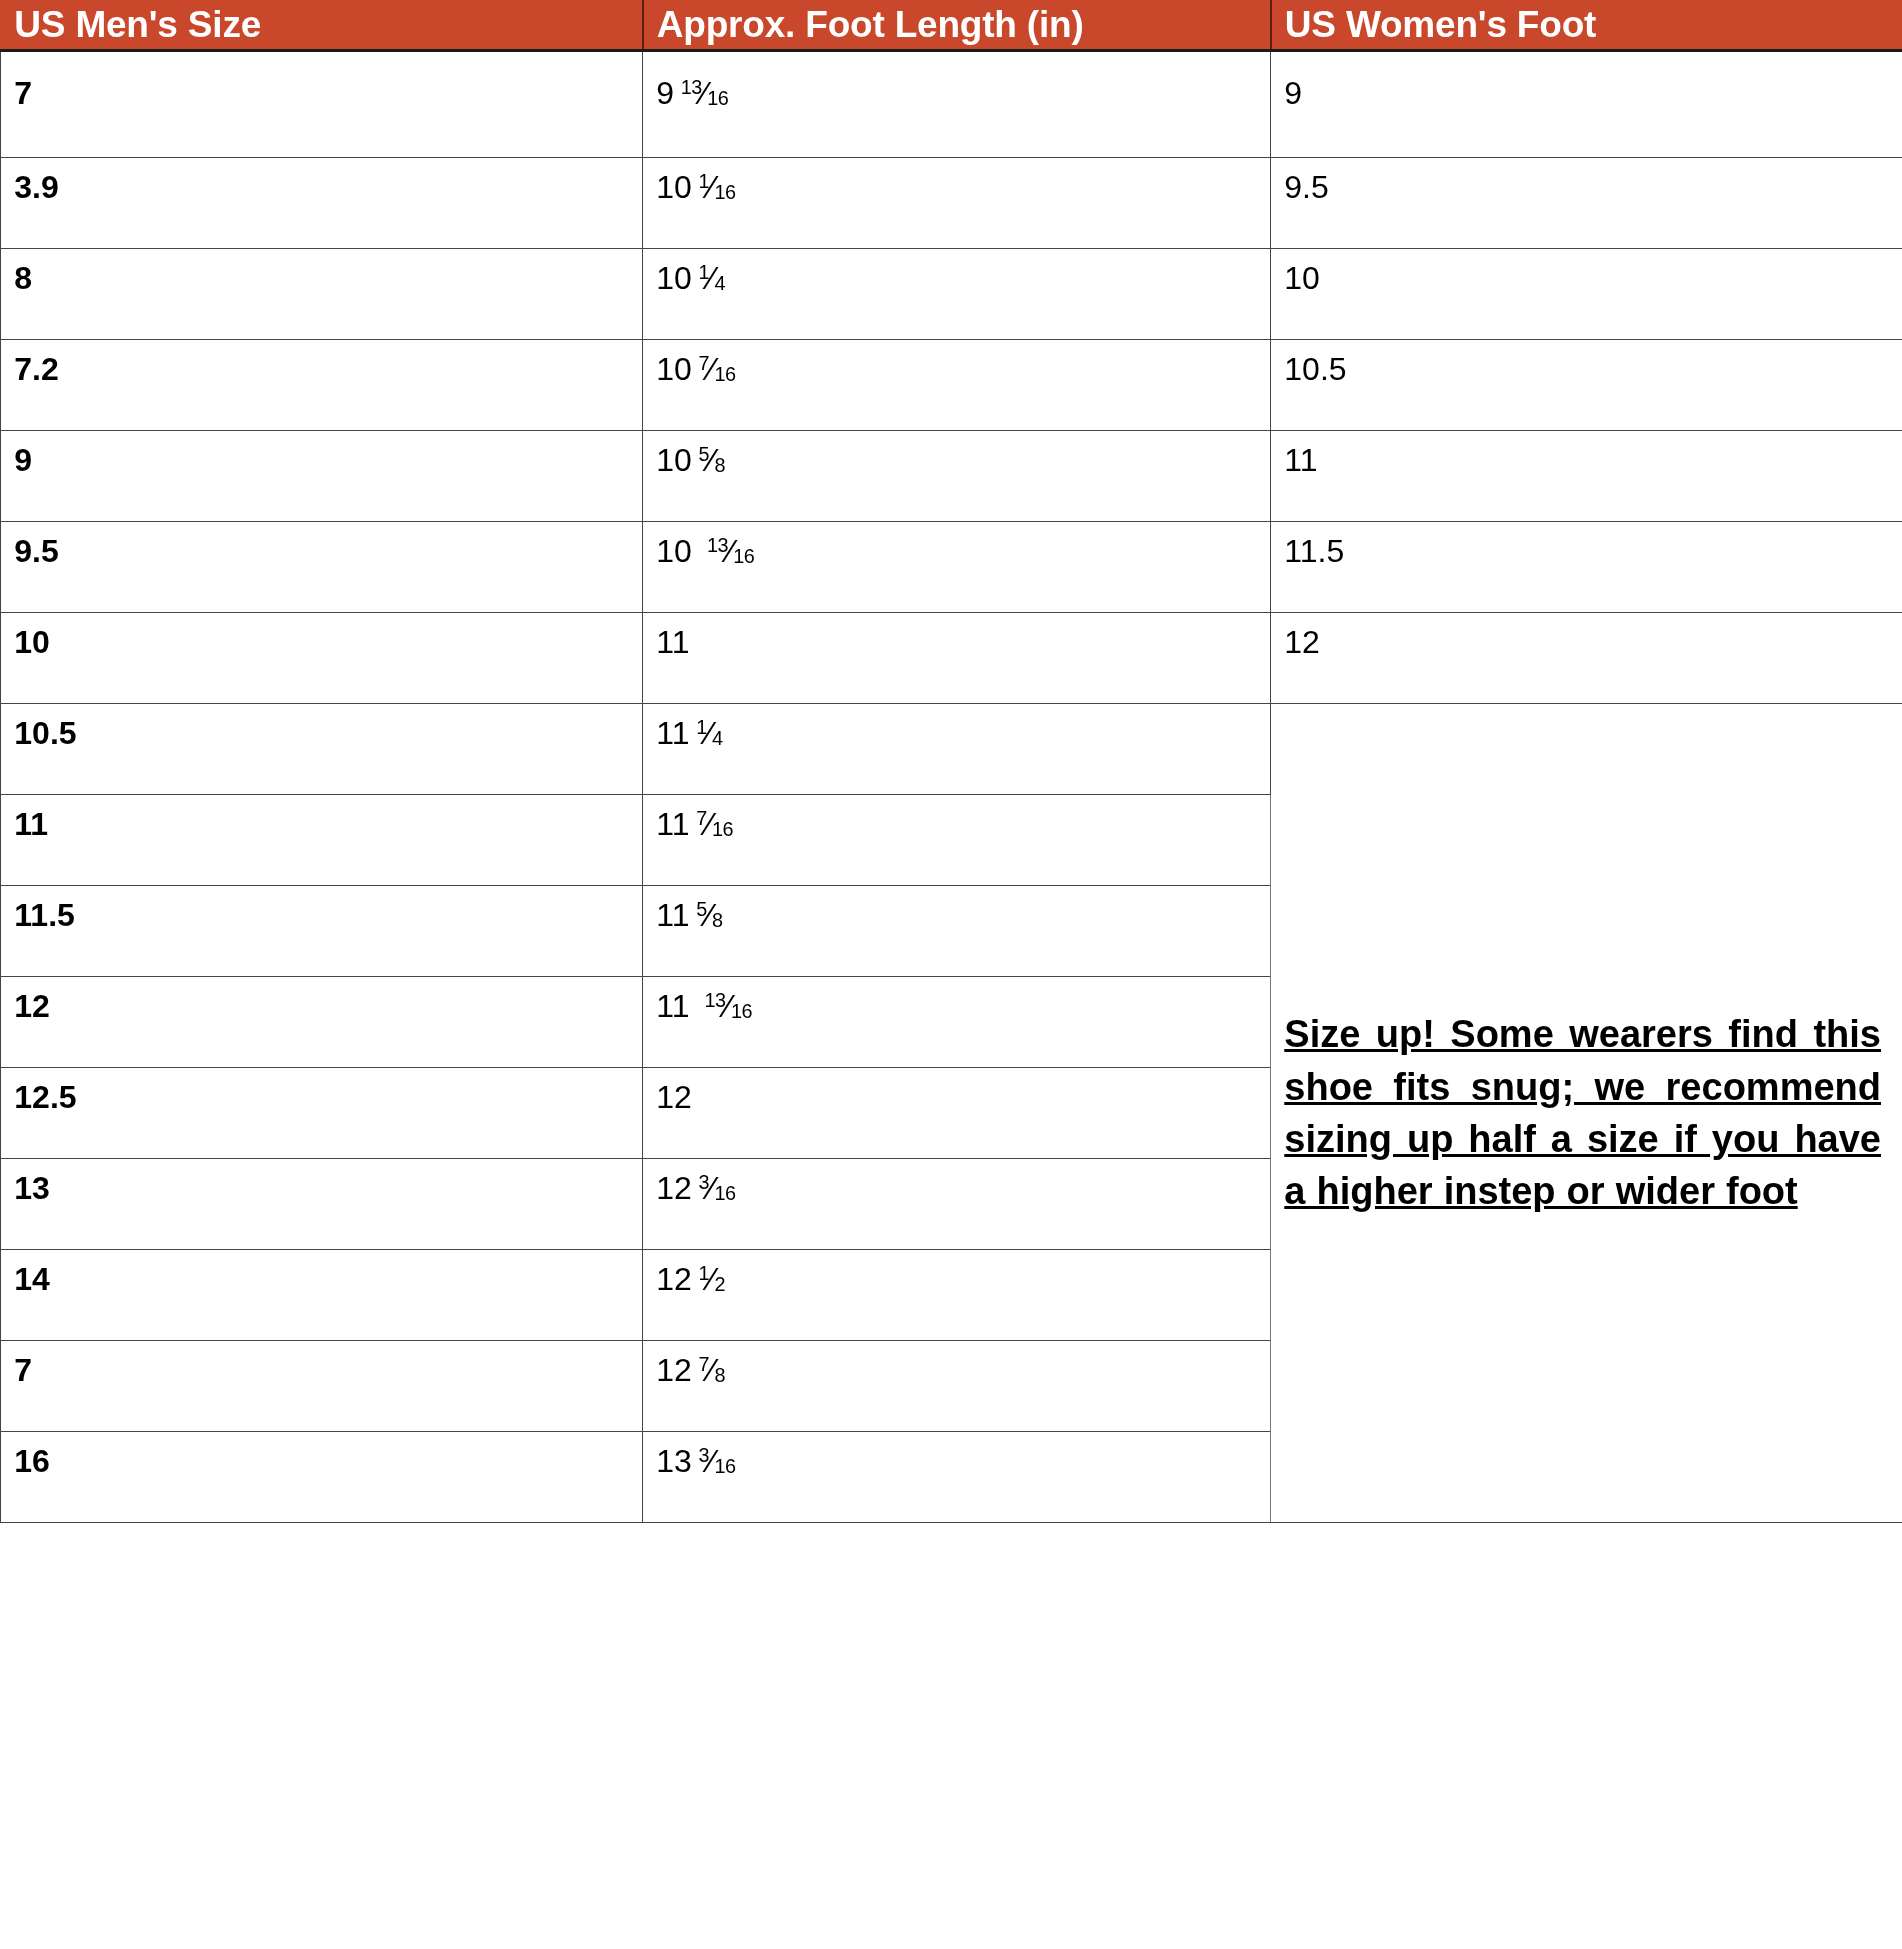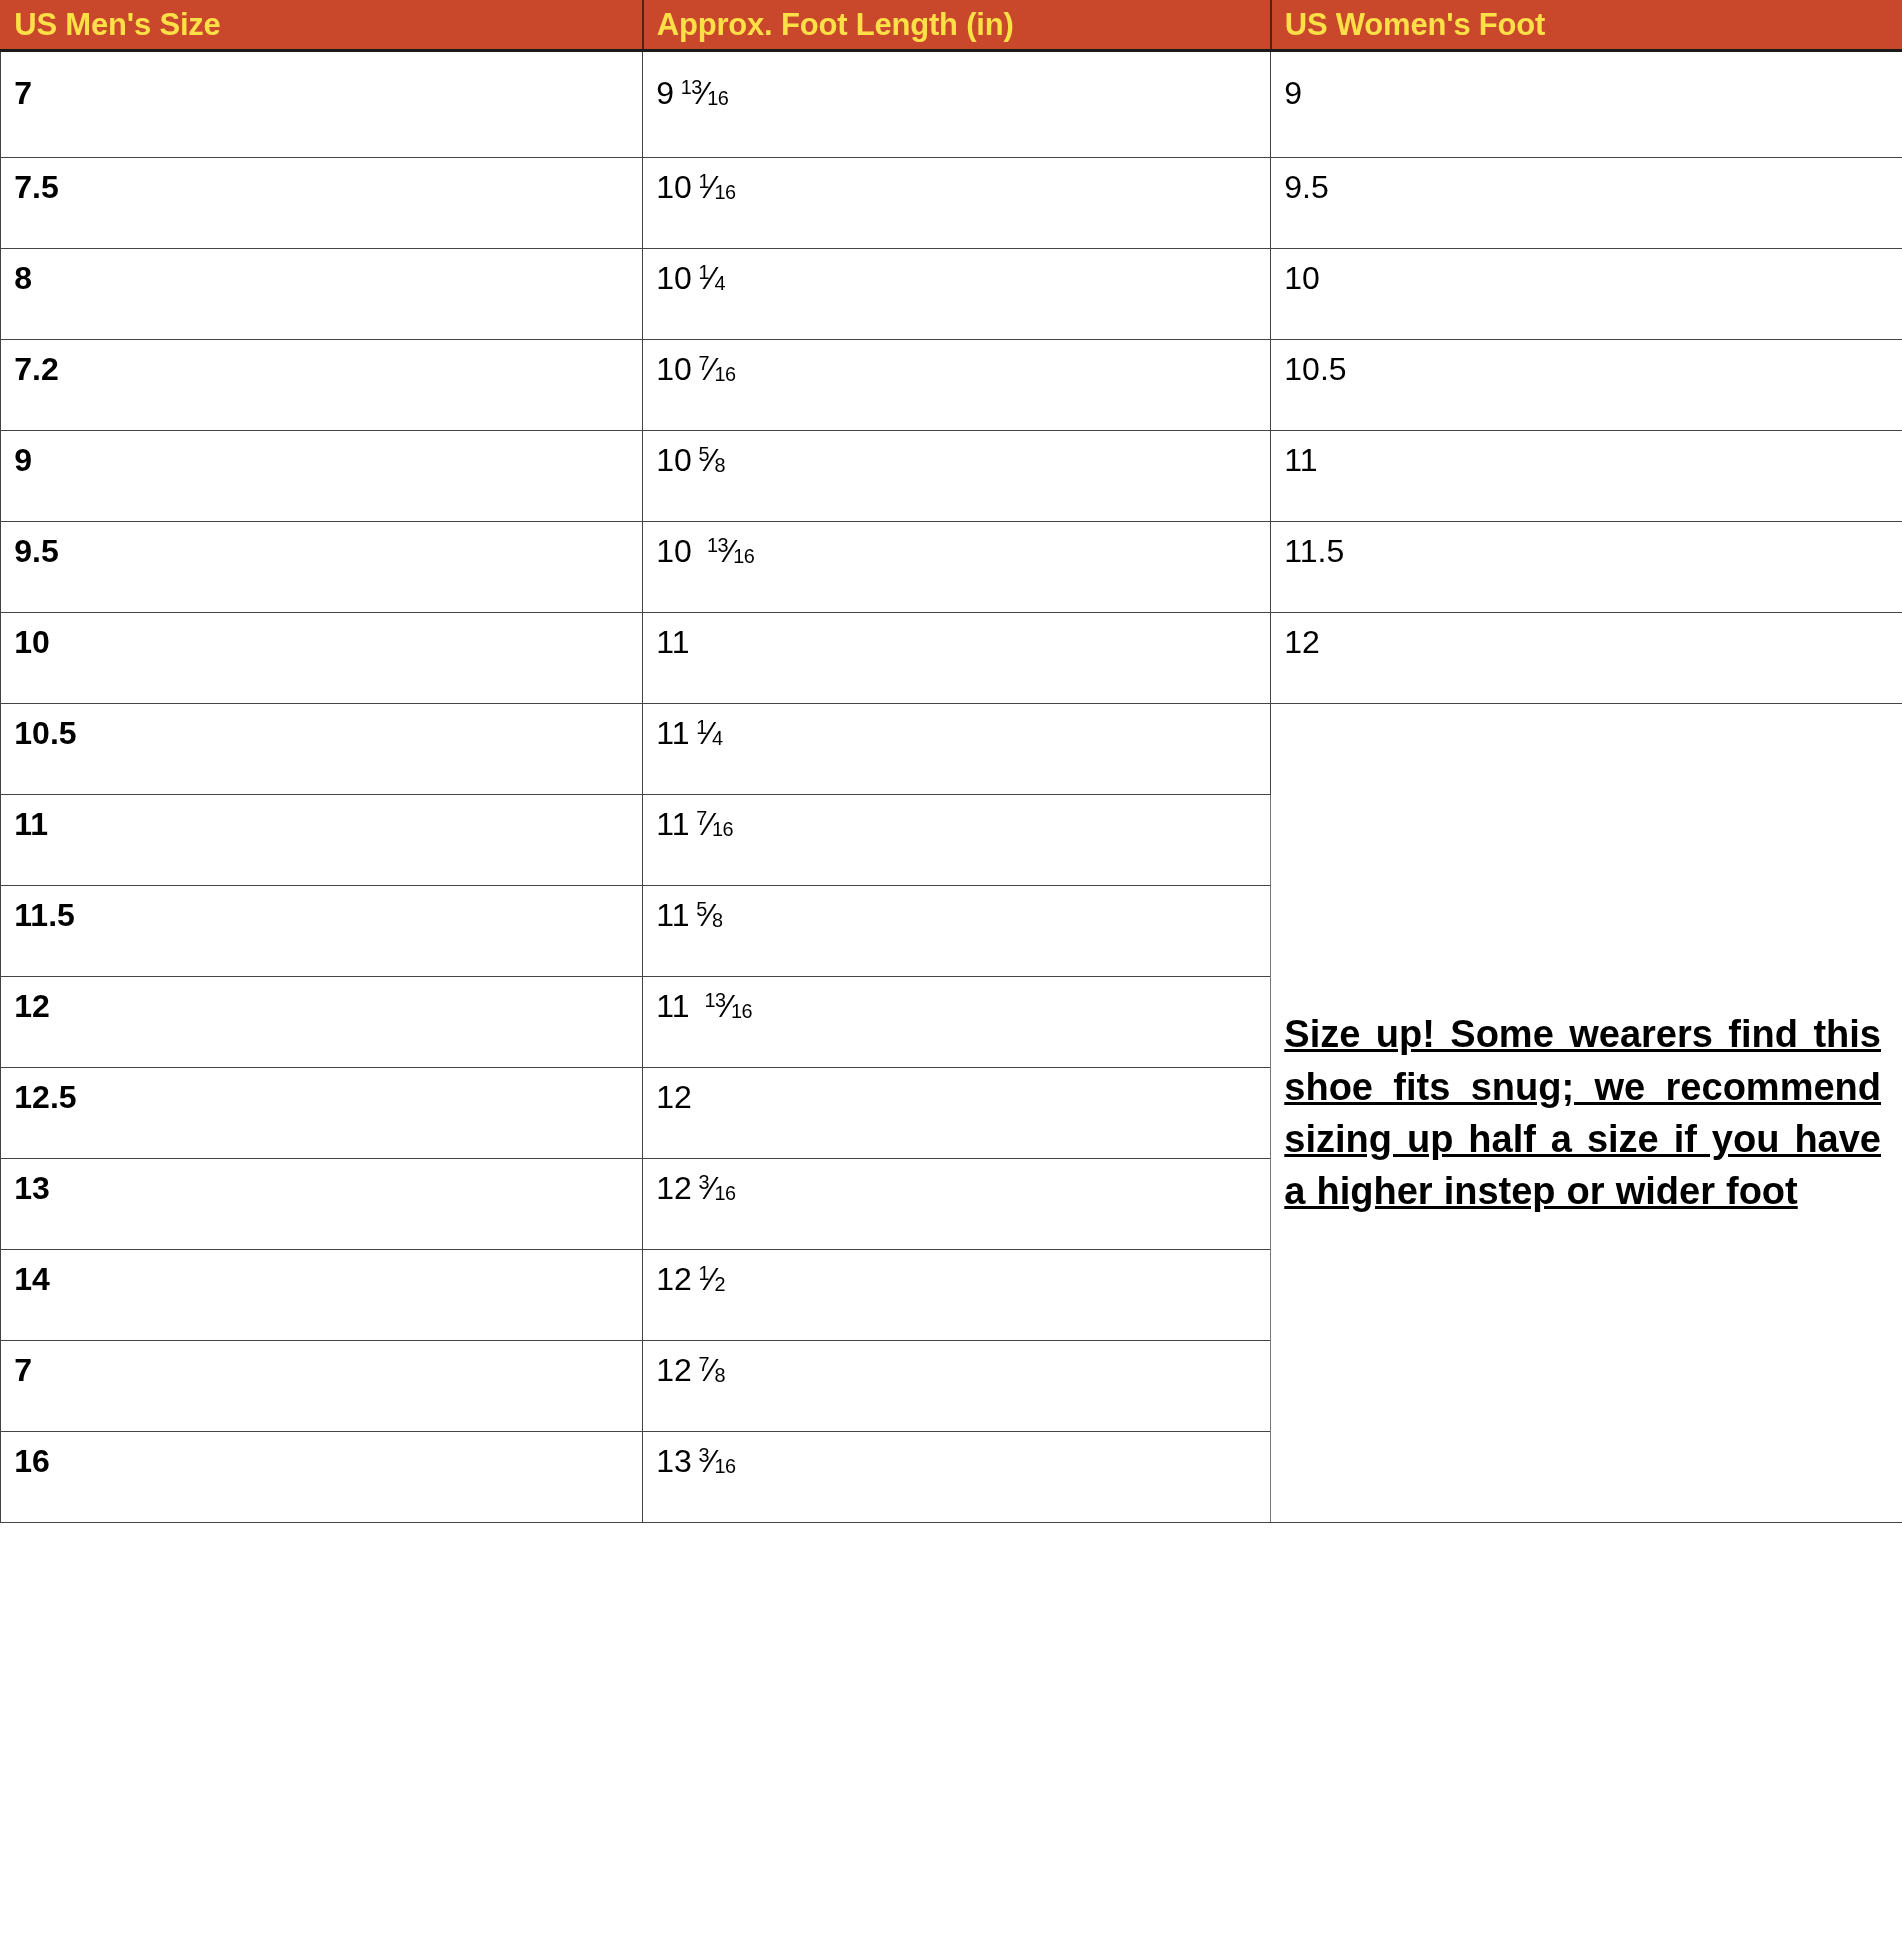--- a/index.html
+++ b/index.html
@@ -23,22 +23,22 @@
     table-layout: fixed;
   }
 
   col.c-men   { width: 642px; }
   col.c-len   { width: 628px; }
   col.c-women { width: 632px; }
 
   
   thead th {
     background: #C9472A;
-    color: #fde047;
-    font-size: 31px;
+    color: #ffffff;
+    font-size: 37px;
     font-weight: bold;
     text-align: left;
     vertical-align: middle;
     padding: 0 0 0 13.3px;
     height: 50px;
     border: 1.9px solid #C9472A;
     border-bottom: 3.8px solid #1a1a1a;
     white-space: nowrap;
     letter-spacing: -0.2px;
   }
@@ -131,21 +131,21 @@
     </tr>
   </thead>
 
   <tbody id="chart-body">
       <tr class="r-first">
         <td class="men">7</td>
         <td class="len">9<span class="frac"><span class="num">13</span><span class="sl">⁄</span><span class="den">16</span></span></td>
         <td class="women">9</td>
       </tr>
       <tr>
-        <td class="men">7.5</td>
+        <td class="men">3.9</td>
         <td class="len">10<span class="frac"><span class="num">1</span><span class="sl">⁄</span><span class="den">16</span></span></td>
         <td class="women">9.5</td>
       </tr>
       <tr>
         <td class="men">8</td>
         <td class="len">10<span class="frac"><span class="num">1</span><span class="sl">⁄</span><span class="den">4</span></span></td>
         <td class="women">10</td>
       </tr>
       <tr>
         <td class="men">7.2</td>

